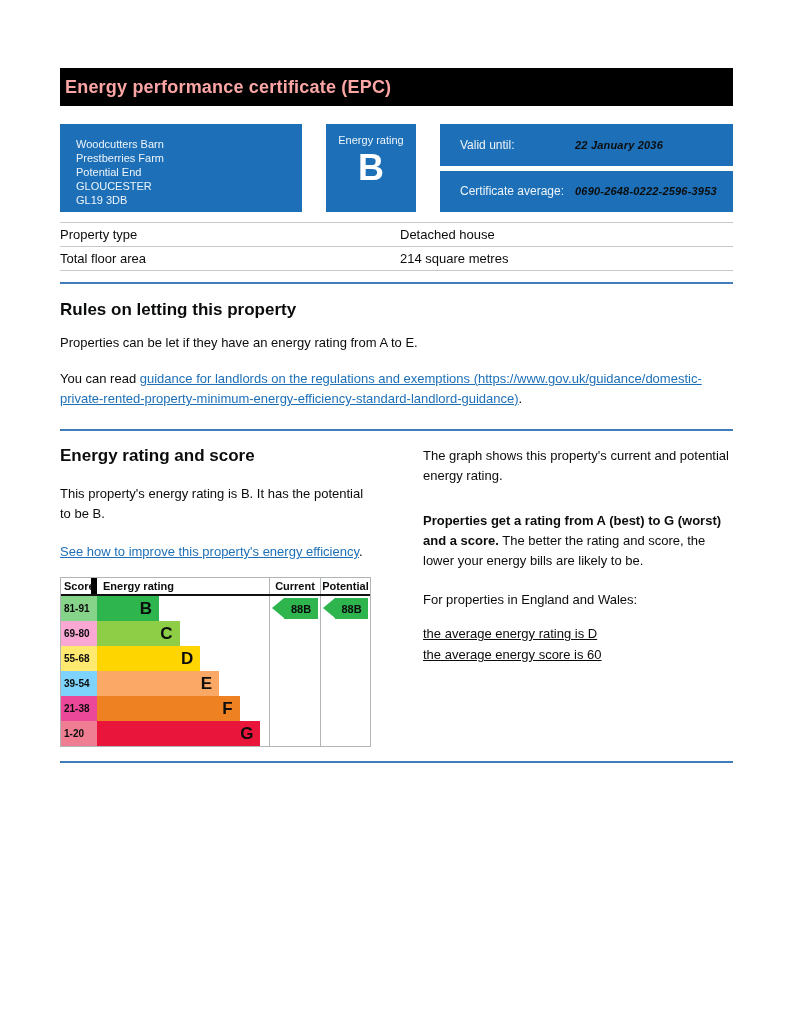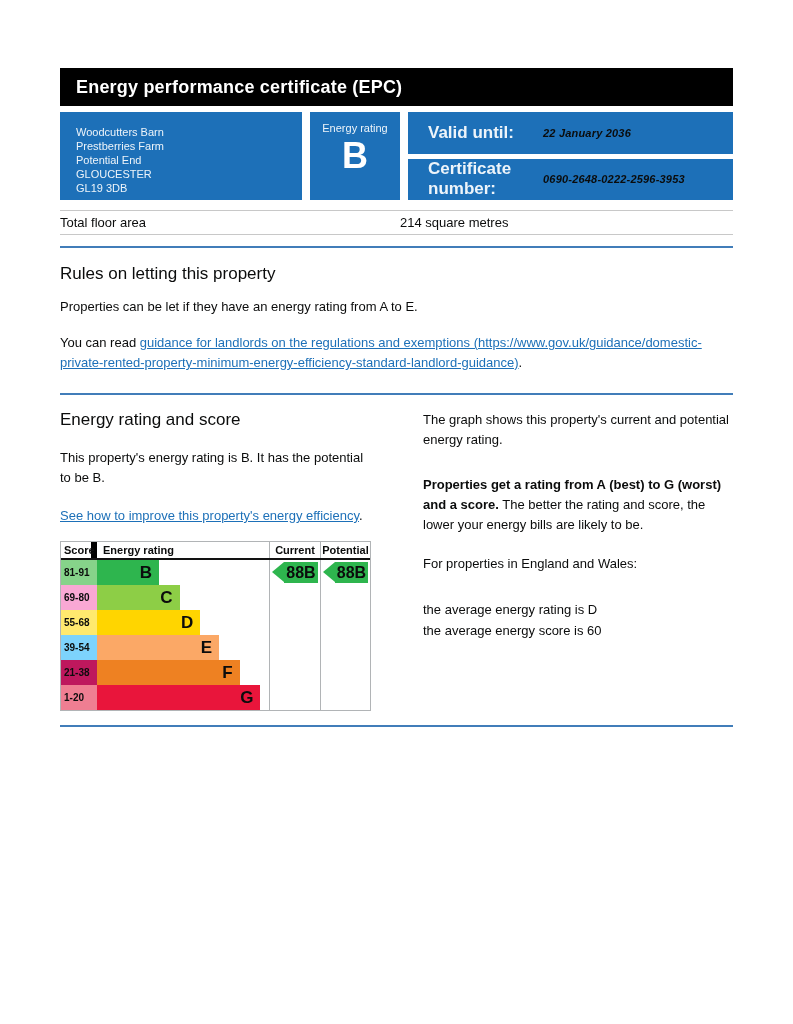--- a/index.html
+++ b/index.html
@@ -4,80 +4,80 @@
 <style>
   * { margin:0; padding:0; box-sizing:border-box; }
   html,body { background:#ffffff; }
   body {
     width:793px; height:1024px; overflow:hidden; position:relative;
     font-family:"Liberation Sans", sans-serif; color:#0b0c0c; font-size:13px;
   }
   .page { position:absolute; left:60px; top:68px; width:673px; }
 
   
-  .title-bar { background:#000000; color:#ffffff; height:38px; display:flex; align-items:center; padding-left:16px; }
+  .title-bar { background:#000000; color:#fca5a5; height:38px; display:flex; align-items:center; padding-left:5px; }
   .title-bar h1 { font-size:18px; font-weight:bold; letter-spacing:0.2px; }
 
   
-  .summary { display:flex; margin-top:6px; gap:8px; height:88px; }
+  .summary { display:flex; margin-top:18px; gap:24px; height:88px; }
   .box { background:#1d70b8; color:#ffffff; }
   .addr-box { width:242px; padding:13px 0 0 16px; }
   .addr-line { font-size:11px; line-height:14px; color:rgba(255,255,255,0.92); }
   .rating-box { width:90px; text-align:center; padding-top:10px; }
   .rating-box .lbl { font-size:11px; color:rgba(255,255,255,0.92); }
   .rating-box .big { font-size:36px; font-weight:bold; line-height:40px; margin-top:2px; }
   .validity { flex:1; display:flex; flex-direction:column; gap:5px; }
   .v-row { flex:1; background:#1d70b8; display:flex; align-items:center; padding-left:20px; }
-  .v-label { font-size:17px; width:115px; color:rgba(255,255,255,0.92);font-weight:bold; }
+  .v-label { font-size:12px; width:115px; color:rgba(255,255,255,0.92); }
   .v-value { font-size:11px; font-weight:bold; letter-spacing:0.2px;font-style:italic; }
 
   
   .facts { margin-top:10px; }
   .fact-row { display:flex; border-top:1px solid #c8c8c8; height:24px; align-items:center; }
   .facts .last { border-bottom:1px solid #c8c8c8; height:25px; }
   .fact-label { width:340px; }
   .blue-rule { border:none; border-top:2px solid #417db9; margin-top:11px; }
 
   
-  h2 { font-size:17px; font-weight:normal; }
+  h2 { font-size:17px; font-weight:bold; }
   .rules h2 { margin-top:16px; }
   .rules .p1 { margin-top:15px; }
   .rules .p2 { margin-top:19px; line-height:20px; width:660px; }
   a { color:#1d70b8; text-decoration:underline; cursor:pointer; }
   .rules-end-rule { margin-top:20px; }
 
   
   .score-section { display:flex; margin-top:15px;justify-content:center; }
   .left-col { width:363px; }
   .left-col .inner { width:305px; }
   .right-col { width:310px; }
   .left-col p.p1 { margin-top:18px; line-height:20px; }
   .left-col .improve { display:block; margin-top:18px; line-height:20px; }
   .right-col p { line-height:20px; }
   .right-col .rp2 { margin-top:25px; }
   .right-col .rp3 { margin-top:19px; }
-  .right-col .avg { margin-top:25px; line-height:21px; }
+  .right-col .avg { margin-top:13px; line-height:21px;text-decoration:underline; }
 
   
   .chart { width:311px; border:1px solid #b1b4b6; margin-top:15px; background:#fff; }
   .chart-head { display:flex; height:18px; border-bottom:2px solid #121212; font-weight:bold; font-size:11px; }
   .chart-head > div { display:flex; align-items:center; }
   .h-score { width:36px; padding-left:3px; border-right:6px solid #000000; }
   .h-rating { width:172px; padding-left:6px; }
   .h-cur, .h-pot { width:51px; border-left:1px solid #b1b4b6; justify-content:center; }
   .h-pot { width:50px; }
   .crow { display:flex; height:25px; }
   .c-score { width:36px; font-size:10px; font-weight:bold; display:flex; align-items:center; padding-left:3px; }
   .c-rating { width:172px; }
   .bar { height:100%; display:flex; align-items:center; justify-content:flex-end; padding-right:7px; font-weight:bold; font-size:17px; }
   .c-val { width:51px; border-left:1px solid #b1b4b6; padding:2px; }
   .c-val.pot { width:50px; }
   .arrow { display:flex; height:100%; align-items:stretch; }
   .arrow-head { width:0; height:0; border-top:10.5px solid transparent; border-bottom:10.5px solid transparent; border-right:12px solid #2eb54e; }
-  .arrow-body { flex:1; display:flex; align-items:center; justify-content:center; font-size:16px; font-weight:bold; color:#0b0c0c; }
+  .arrow-body { flex:1; display:flex; align-items:center; justify-content:center; font-size:11px; font-weight:bold; color:#0b0c0c; }
   .chart-end-rule { margin-top:14px; }
 </style>
 </head>
 <body>
 
 <div class="page">
 
   <div class="title-bar">
     <h1>Energy performance certificate (EPC)</h1>
   </div>
@@ -93,27 +93,31 @@
     <div class="box rating-box">
       <div class="lbl">Energy rating</div>
       <div class="big">B</div>
     </div>
     <div class="validity">
       <div class="v-row">
         <span class="v-label">Valid until:</span>
         <span class="v-value">22 January 2036</span>
       </div>
       <div class="v-row">
-        <span class="v-label">Certificate number:</span>
+        <span class="v-label">Certificate average:</span>
         <span class="v-value">0690-2648-0222-2596-3953</span>
       </div>
     </div>
   </div>
 
   <div class="facts">
+    <div class="fact-row">
+      <div class="fact-label">Property type</div>
+      <div class="fact-value">Detached house</div>
+    </div>
     <div class="fact-row last">
       <div class="fact-label">Total floor area</div>
       <div class="fact-value">214 square metres</div>
     </div>
   </div>
   <hr class="blue-rule">
 
   <div class="rules">
     <h2>Rules on letting this property</h2>
     <p class="p1">Properties can be let if they have an energy rating from A to E.</p>
@@ -187,21 +191,21 @@
               <div class="c-score" style="background:#7dd3fc">39-54</div>
               <div class="c-rating">
                 <div class="bar" style="background:#fba866;width:71%">
                   <span>E</span>
                 </div>
               </div>
               <div class="c-val cur"></div>
               <div class="c-val pot"></div>
             </div>
             <div class="crow">
-              <div class="c-score" style="background:#be185d">21-38</div>
+              <div class="c-score" style="background:#ec4899">21-38</div>
               <div class="c-rating">
                 <div class="bar" style="background:#ee8122;width:83%">
                   <span>F</span>
                 </div>
               </div>
               <div class="c-val cur"></div>
               <div class="c-val pot"></div>
             </div>
             <div class="crow">
               <div class="c-score" style="background:#ef7e92">1-20</div>

